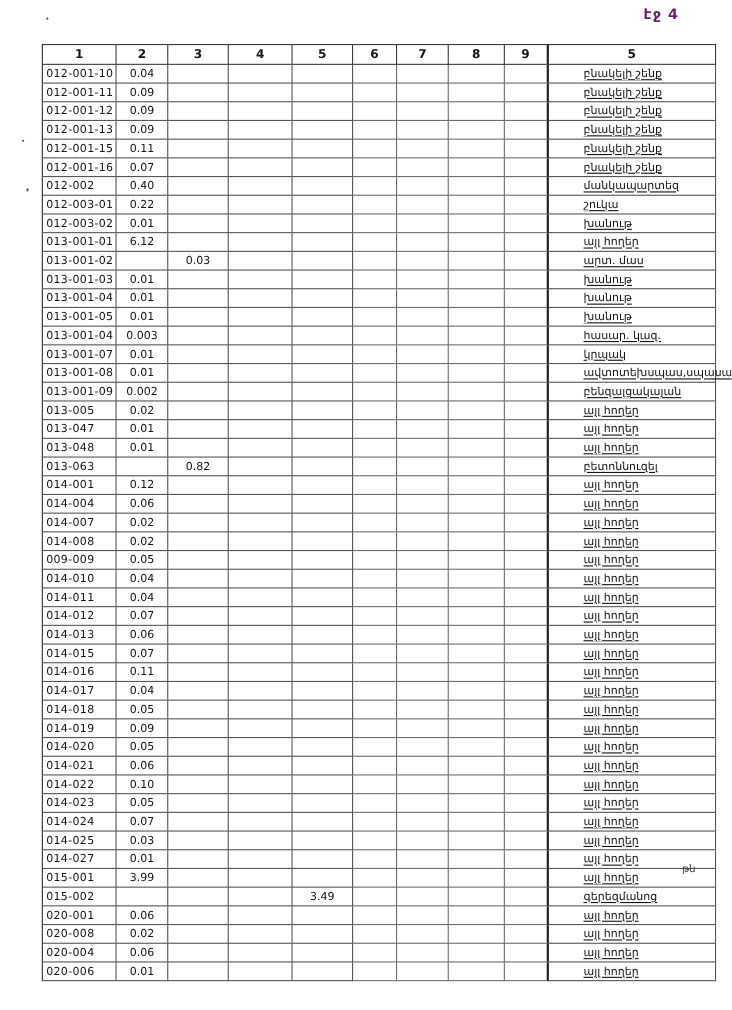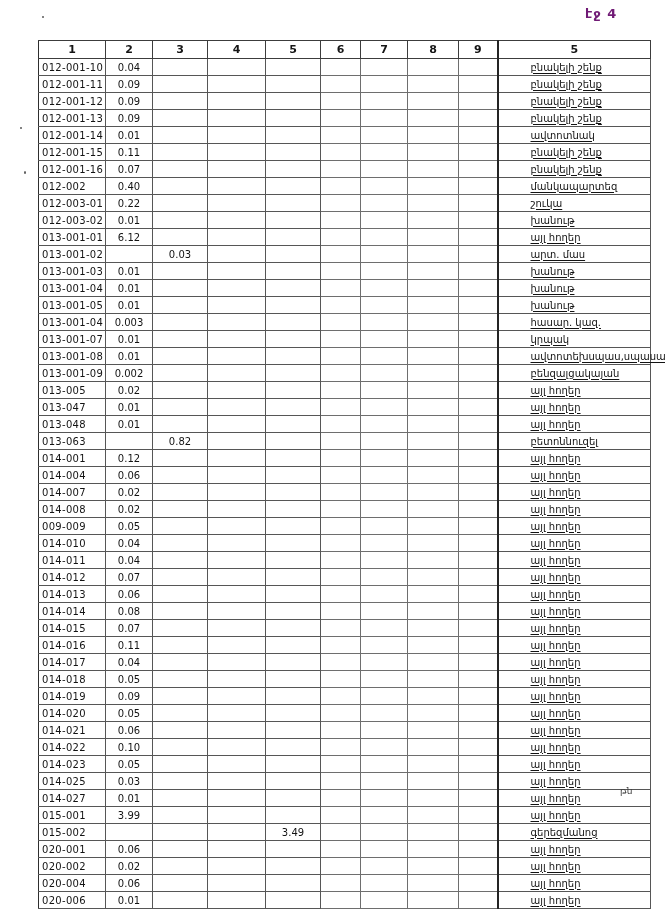--- a/index.html
+++ b/index.html
@@ -132,32 +132,20 @@
     <td class="c3"></td>
     <td class="c4"></td>
     <td class="c5"></td>
     <td class="c6"></td>
     <td class="c7"></td>
     <td class="c8"></td>
     <td class="c9"></td>
     <td class="c10">բնակելի շենք</td>
   </tr>
       <tr>
-    <td class="c1">012-001-14</td>
-    <td class="c2">0.01</td>
-    <td class="c3"></td>
-    <td class="c4"></td>
-    <td class="c5"></td>
-    <td class="c6"></td>
-    <td class="c7"></td>
-    <td class="c8"></td>
-    <td class="c9"></td>
-    <td class="c10">ավտոտնակ</td>
-  </tr>
-      <tr>
     <td class="c1">012-001-15</td>
     <td class="c2">0.11</td>
     <td class="c3"></td>
     <td class="c4"></td>
     <td class="c5"></td>
     <td class="c6"></td>
     <td class="c7"></td>
     <td class="c8"></td>
     <td class="c9"></td>
     <td class="c10">բնակելի շենք</td>
@@ -468,32 +456,20 @@
     <td class="c3"></td>
     <td class="c4"></td>
     <td class="c5"></td>
     <td class="c6"></td>
     <td class="c7"></td>
     <td class="c8"></td>
     <td class="c9"></td>
     <td class="c10">այլ հողեր</td>
   </tr>
       <tr>
-    <td class="c1">014-014</td>
-    <td class="c2">0.08</td>
-    <td class="c3"></td>
-    <td class="c4"></td>
-    <td class="c5"></td>
-    <td class="c6"></td>
-    <td class="c7"></td>
-    <td class="c8"></td>
-    <td class="c9"></td>
-    <td class="c10">այլ հողեր</td>
-  </tr>
-      <tr>
     <td class="c1">014-015</td>
     <td class="c2">0.07</td>
     <td class="c3"></td>
     <td class="c4"></td>
     <td class="c5"></td>
     <td class="c6"></td>
     <td class="c7"></td>
     <td class="c8"></td>
     <td class="c9"></td>
     <td class="c10">այլ հողեր</td>
@@ -588,20 +564,32 @@
     <td class="c3"></td>
     <td class="c4"></td>
     <td class="c5"></td>
     <td class="c6"></td>
     <td class="c7"></td>
     <td class="c8"></td>
     <td class="c9"></td>
     <td class="c10">այլ հողեր</td>
   </tr>
       <tr>
+    <td class="c1">014-024</td>
+    <td class="c2">0.07</td>
+    <td class="c3"></td>
+    <td class="c4"></td>
+    <td class="c5"></td>
+    <td class="c6"></td>
+    <td class="c7"></td>
+    <td class="c8"></td>
+    <td class="c9"></td>
+    <td class="c10">այլ հողեր</td>
+  </tr>
+      <tr>
     <td class="c1">014-025</td>
     <td class="c2">0.03</td>
     <td class="c3"></td>
     <td class="c4"></td>
     <td class="c5"></td>
     <td class="c6"></td>
     <td class="c7"></td>
     <td class="c8"></td>
     <td class="c9"></td>
     <td class="c10">այլ հողեր</td>
@@ -648,21 +636,21 @@
     <td class="c3"></td>
     <td class="c4"></td>
     <td class="c5"></td>
     <td class="c6"></td>
     <td class="c7"></td>
     <td class="c8"></td>
     <td class="c9"></td>
     <td class="c10">այլ հողեր</td>
   </tr>
       <tr>
-    <td class="c1">020-002</td>
+    <td class="c1">020-008</td>
     <td class="c2">0.02</td>
     <td class="c3"></td>
     <td class="c4"></td>
     <td class="c5"></td>
     <td class="c6"></td>
     <td class="c7"></td>
     <td class="c8"></td>
     <td class="c9"></td>
     <td class="c10">այլ հողեր</td>
   </tr>

